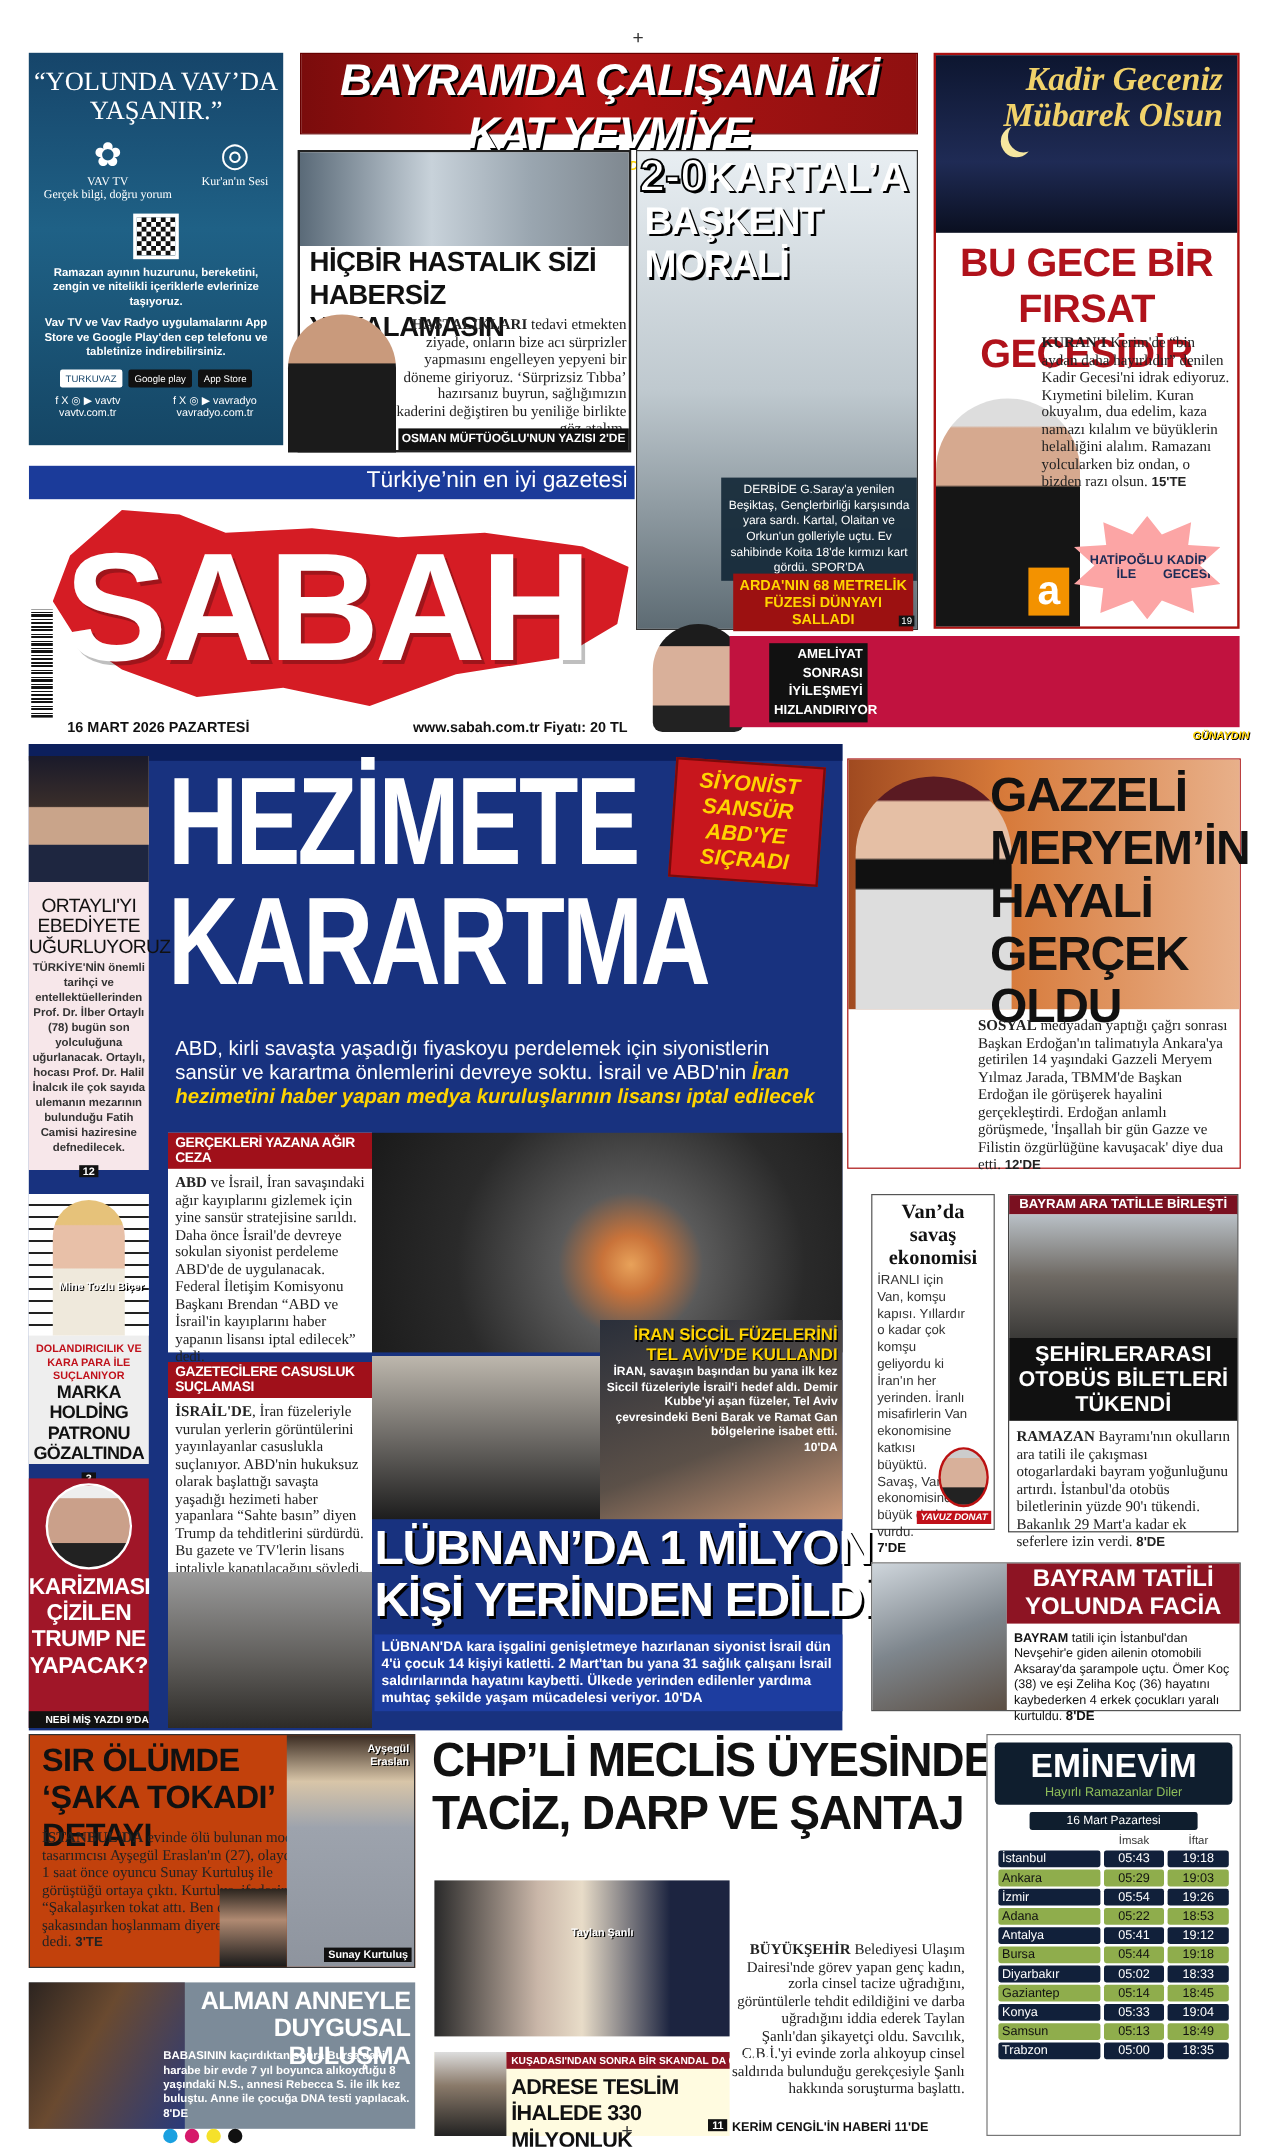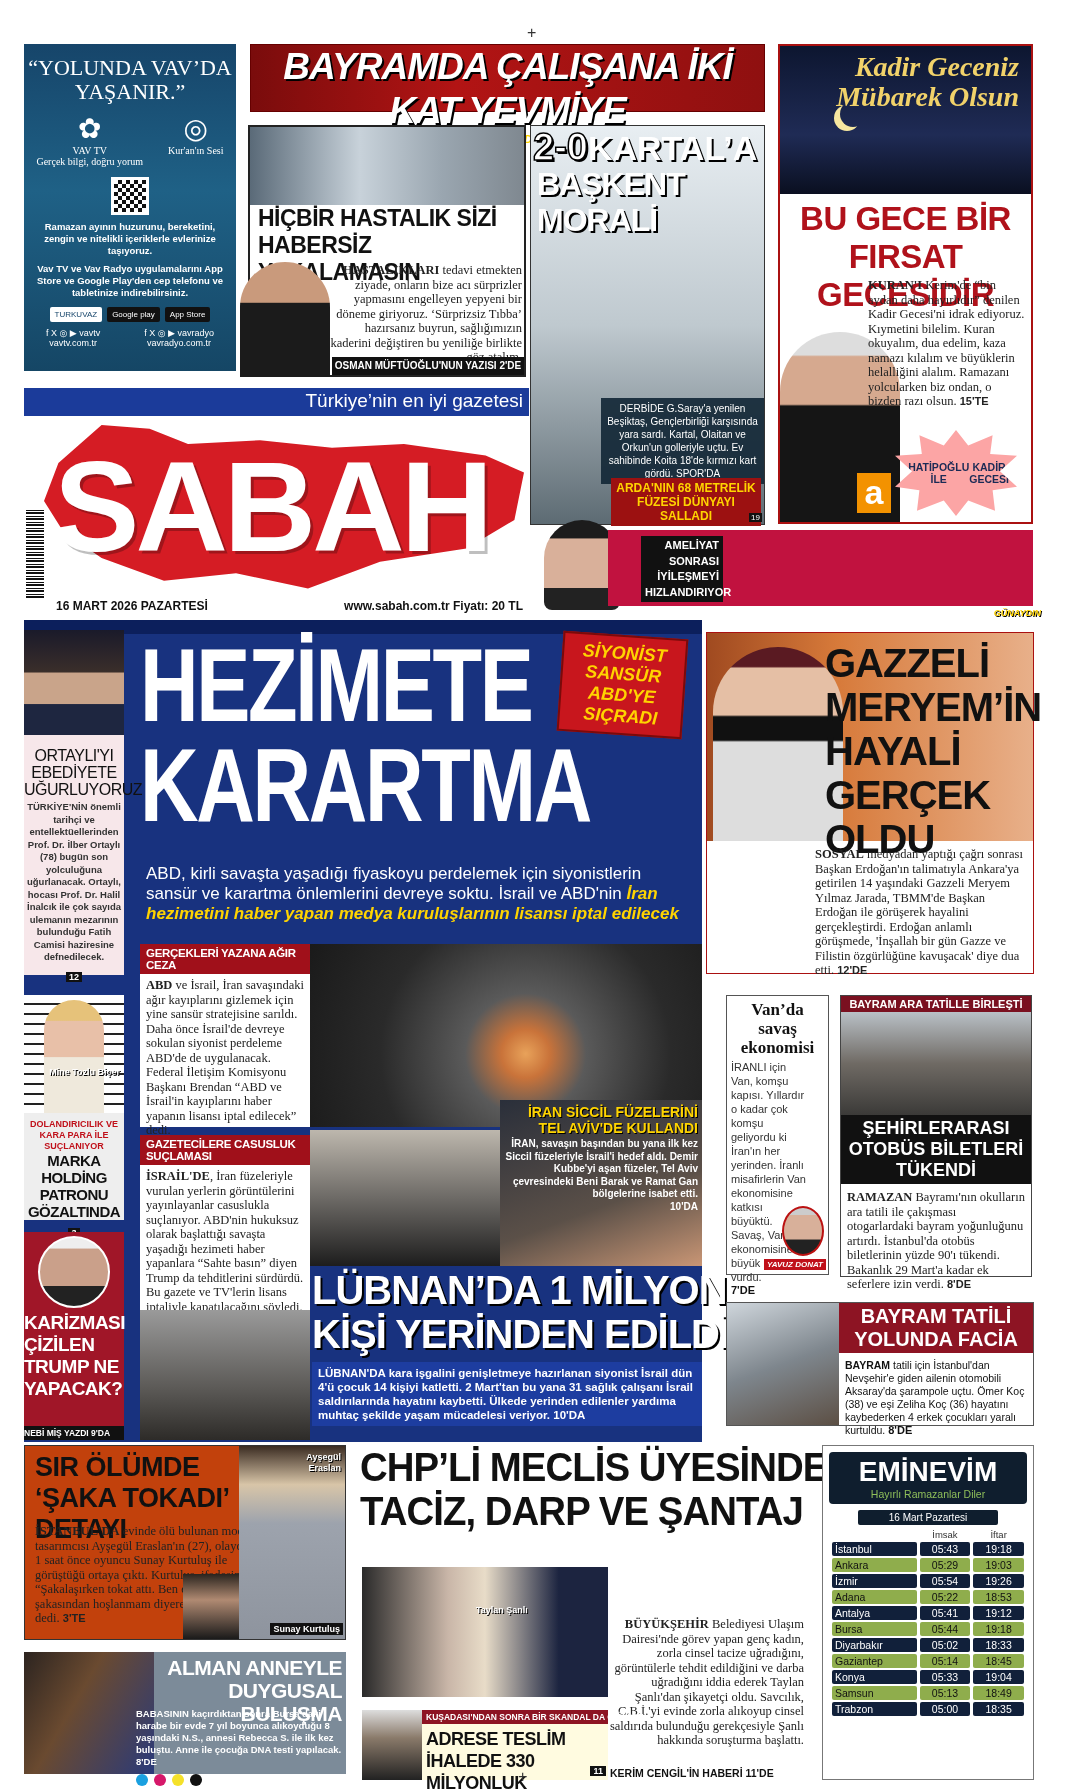--- a/index.html
+++ b/index.html
@@ -96,22 +96,22 @@
 #ortayli .t{font-size:9.5px;line-height:12.5px;text-align:center;margin-top:3px;font-weight:bold;color:#333}
 .pgnum{display:inline-block;background:#111;color:#fff;font-size:9px;font-weight:bold;padding:0 3px}
 #mine{left:24px;top:995px;width:100px;height:225px;background:#eee}
 #mine .img{height:118px;background:repeating-linear-gradient(0deg,#fff 0 8px,#222 8px 10px)}
 #mine .face{position:absolute;left:20px;top:5px;width:60px;height:113px;border-radius:30px 30px 0 0;background:linear-gradient(180deg,#e6c27a 0,#e6c27a 18%,#e8c0a8 19%,#e8c0a8 50%,#efe9dc 51%)}
 #mine .nm{position:absolute;right:4px;top:72px;color:#fff;font-weight:bold;font-size:9px;line-height:11px;text-align:right;text-shadow:1px 1px 0 #000}
 #mine .k{color:#c0101a;font-weight:bold;font-size:9px;line-height:11px;padding:6px 2px 0;text-align:center}
 #mine .h{font-weight:900;font-size:15px;line-height:17px;text-align:center;letter-spacing:-0.5px}
 #trump{left:24px;top:1232px;width:100px;height:208px;background:#a01628}
 #trump .face{position:absolute;left:14px;top:4px;width:72px;height:72px;border-radius:50%;background:linear-gradient(180deg,#eee 0,#eee 15%,#caa08a 16%,#caa08a 70%,#222 71%);border:2px solid #fff}
-#trump .h{position:absolute;left:0;top:80px;width:100px;color:#fff;font-weight:900;font-size:19px;line-height:22px;letter-spacing:-0.5px}
-#trump .f{position:absolute;left:0;bottom:0;width:100px;background:#111;color:#fff;font-size:8.5px;font-weight:bold;text-align:left;padding:2px 0}
+#trump .h{position:absolute;left:0;top:80px;width:100px;color:#fff;font-weight:900;font-size:19px;line-height:22px;text-align:center;letter-spacing:-0.5px}
+#trump .f{position:absolute;left:0;bottom:0;width:100px;background:#111;color:#fff;font-size:8.5px;font-weight:bold;text-align:right;padding:2px 0}
 
 
 #gazze{left:706px;top:632px;width:328px;height:342px;border:1px solid #a11;background:#fff}
 #gazze .img{position:absolute;left:0;top:0;width:100%;height:208px;background:linear-gradient(90deg,#a04a20,#d77a3a 40%,#e8b08a)}
 #gazze .woman{position:absolute;left:6px;top:14px;width:130px;height:194px;border-radius:65px 65px 0 0;background:linear-gradient(180deg,#5a1a22 0,#5a1a22 10%,#e5bfa5 11%,#e5bfa5 35%,#111 36%,#111 48%,#ddd 49%)}
 #gazze .h{position:absolute;right:8px;top:8px;font-weight:900;font-size:40px;line-height:44px;text-align:left;letter-spacing:-1px;color:#111}
 #gazze .left{position:absolute;left:6px;top:214px;width:96px;font-size:11px;line-height:14px;text-align:right;color:#222}
 #gazze .right{position:absolute;left:108px;top:214px;width:214px}
 #van{left:726px;top:995px;width:103px;height:280px;border:1px solid #555;background:#fff;padding:4px}
 #van .h{font-family:"Liberation Serif",serif;font-weight:bold;font-size:17px;line-height:19px;text-align:center}

